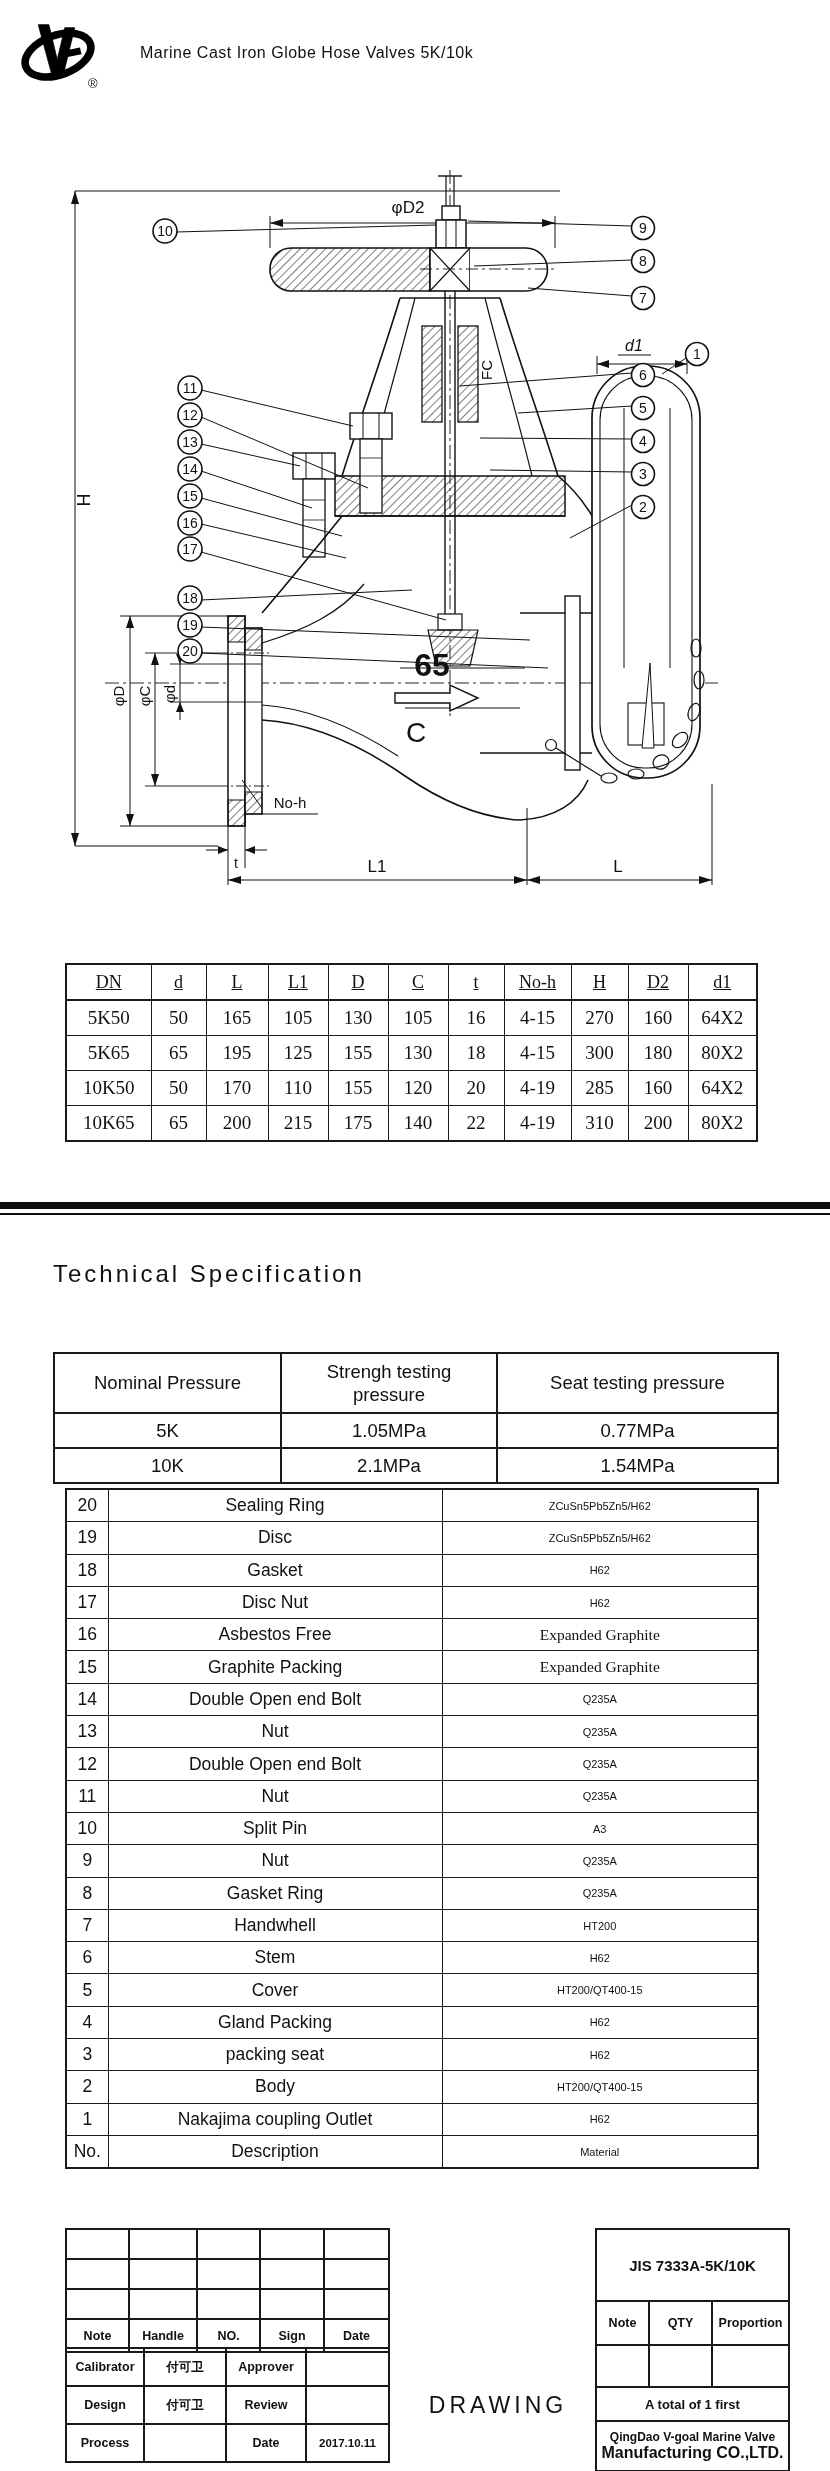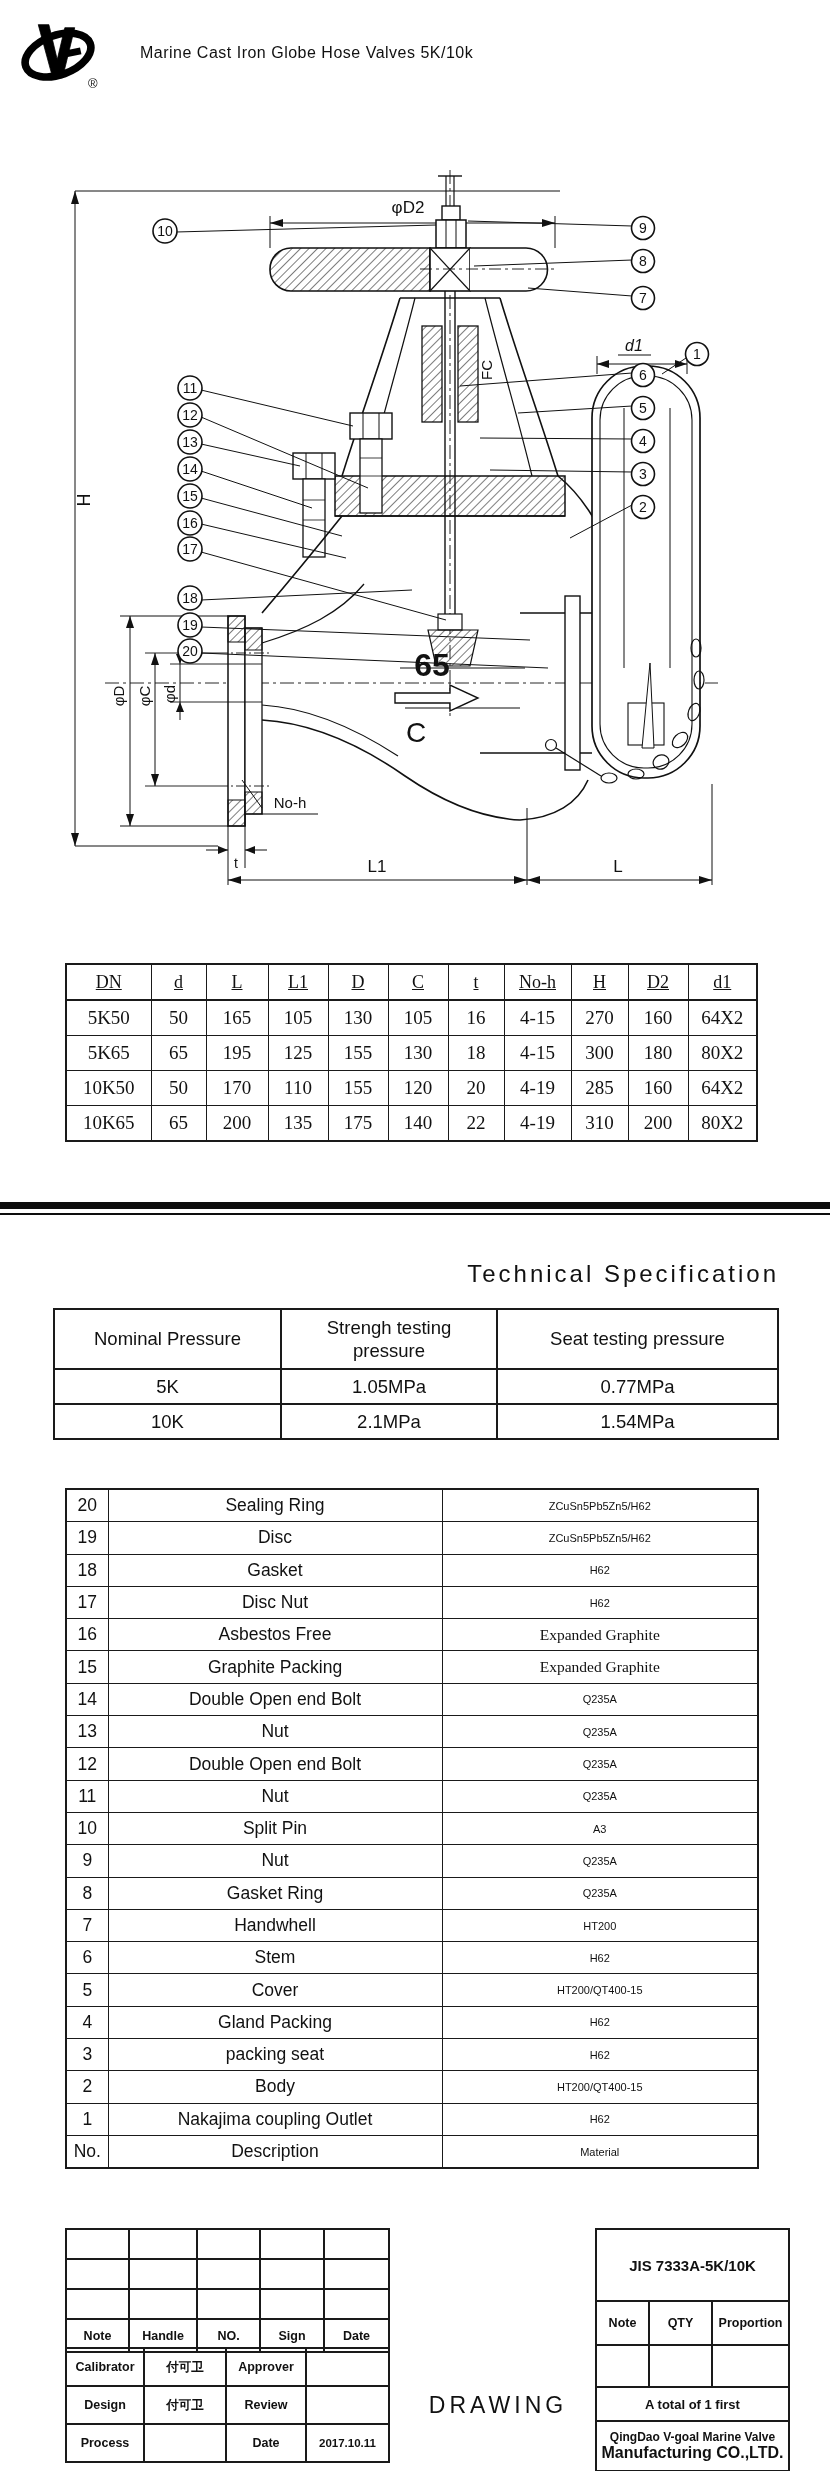--- a/index.html
+++ b/index.html
@@ -7,35 +7,35 @@
         font-family:"Liberation Sans",sans-serif;overflow:hidden;}
   .abs{position:absolute;}
   .tt{font-family:"Liberation Sans",sans-serif;}
   table{border-collapse:collapse;}
   
   .dimtab{position:absolute;left:65px;top:963px;width:693px;border:2px solid #1a1a1a;table-layout:fixed;}
   .dimtab td{border:1px solid #1a1a1a;text-align:center;height:34px;padding:0;
              font-family:"Liberation Serif",serif;font-size:19px;}
   .dimtab tr.hd td{font-size:18px;border-bottom:2px solid #1a1a1a;text-decoration:underline;}
   
-  .spectab{position:absolute;left:53px;top:1308px;width:726px;border:2px solid #1a1a1a;table-layout:fixed;}
+  .spectab{position:absolute;left:53px;top:1352px;width:726px;border:2px solid #1a1a1a;table-layout:fixed;}
   .spectab td{border:2px solid #1a1a1a;text-align:center;padding:0;font-size:18.5px;}
   .spectab tr.hd td{height:58px;line-height:1.25;}
   .spectab tr.dr td{height:33px;}
   
   .partstab{position:absolute;left:65px;top:1488px;width:694px;border:2.5px solid #1a1a1a;table-layout:fixed;}
   .partstab td{border:1.8px solid #1a1a1a;text-align:center;height:31.3px;padding:0;font-size:17.5px;}
   .partstab td.mat{font-size:11px;}
   .partstab td.matserif{font-family:"Liberation Serif",serif;font-size:15.5px;margin-left:32px;}
   
   .tb{position:absolute;border:2px solid #1a1a1a;table-layout:fixed;}
   .tb td{border:2px solid #1a1a1a;text-align:center;padding:0;font-size:12.5px;font-weight:bold;}
   .sep1{position:absolute;left:0;top:1202px;width:830px;height:7px;background:#0d0d0d;}
   .sep2{position:absolute;left:0;top:1213px;width:830px;height:2px;background:#0d0d0d;}
-  .spec-title{position:absolute;left:53px;top:1260px;width:726px;text-align:right;
+  .spec-title{position:absolute;left:53px;top:1260px;width:726px;text-align:left;
               font-size:24px;letter-spacing:3px;}
   .page-title{position:absolute;left:120px;top:44px;font-size:16px;letter-spacing:.5px;white-space:nowrap;margin-left:20px;}
   .drawing-big{position:absolute;left:398px;top:2392px;width:200px;text-align:center;
                font-size:23px;letter-spacing:4px;}
   svg text{font-family:"Liberation Sans",sans-serif;fill:#111;}
   .sig{font-weight:bold;font-size:14px;}
 </style>
 </head>
 <body>
 
@@ -347,21 +347,21 @@
       <td>20</td>
       <td>4-19</td>
       <td>285</td>
       <td>160</td>
       <td>64X2</td>
     </tr>
     <tr>
       <td>10K65</td>
       <td>65</td>
       <td>200</td>
-      <td>135</td>
+      <td>215</td>
       <td>175</td>
       <td>140</td>
       <td>22</td>
       <td>4-19</td>
       <td>310</td>
       <td>200</td>
       <td>80X2</td>
     </tr>
   </tbody>
     </table>

